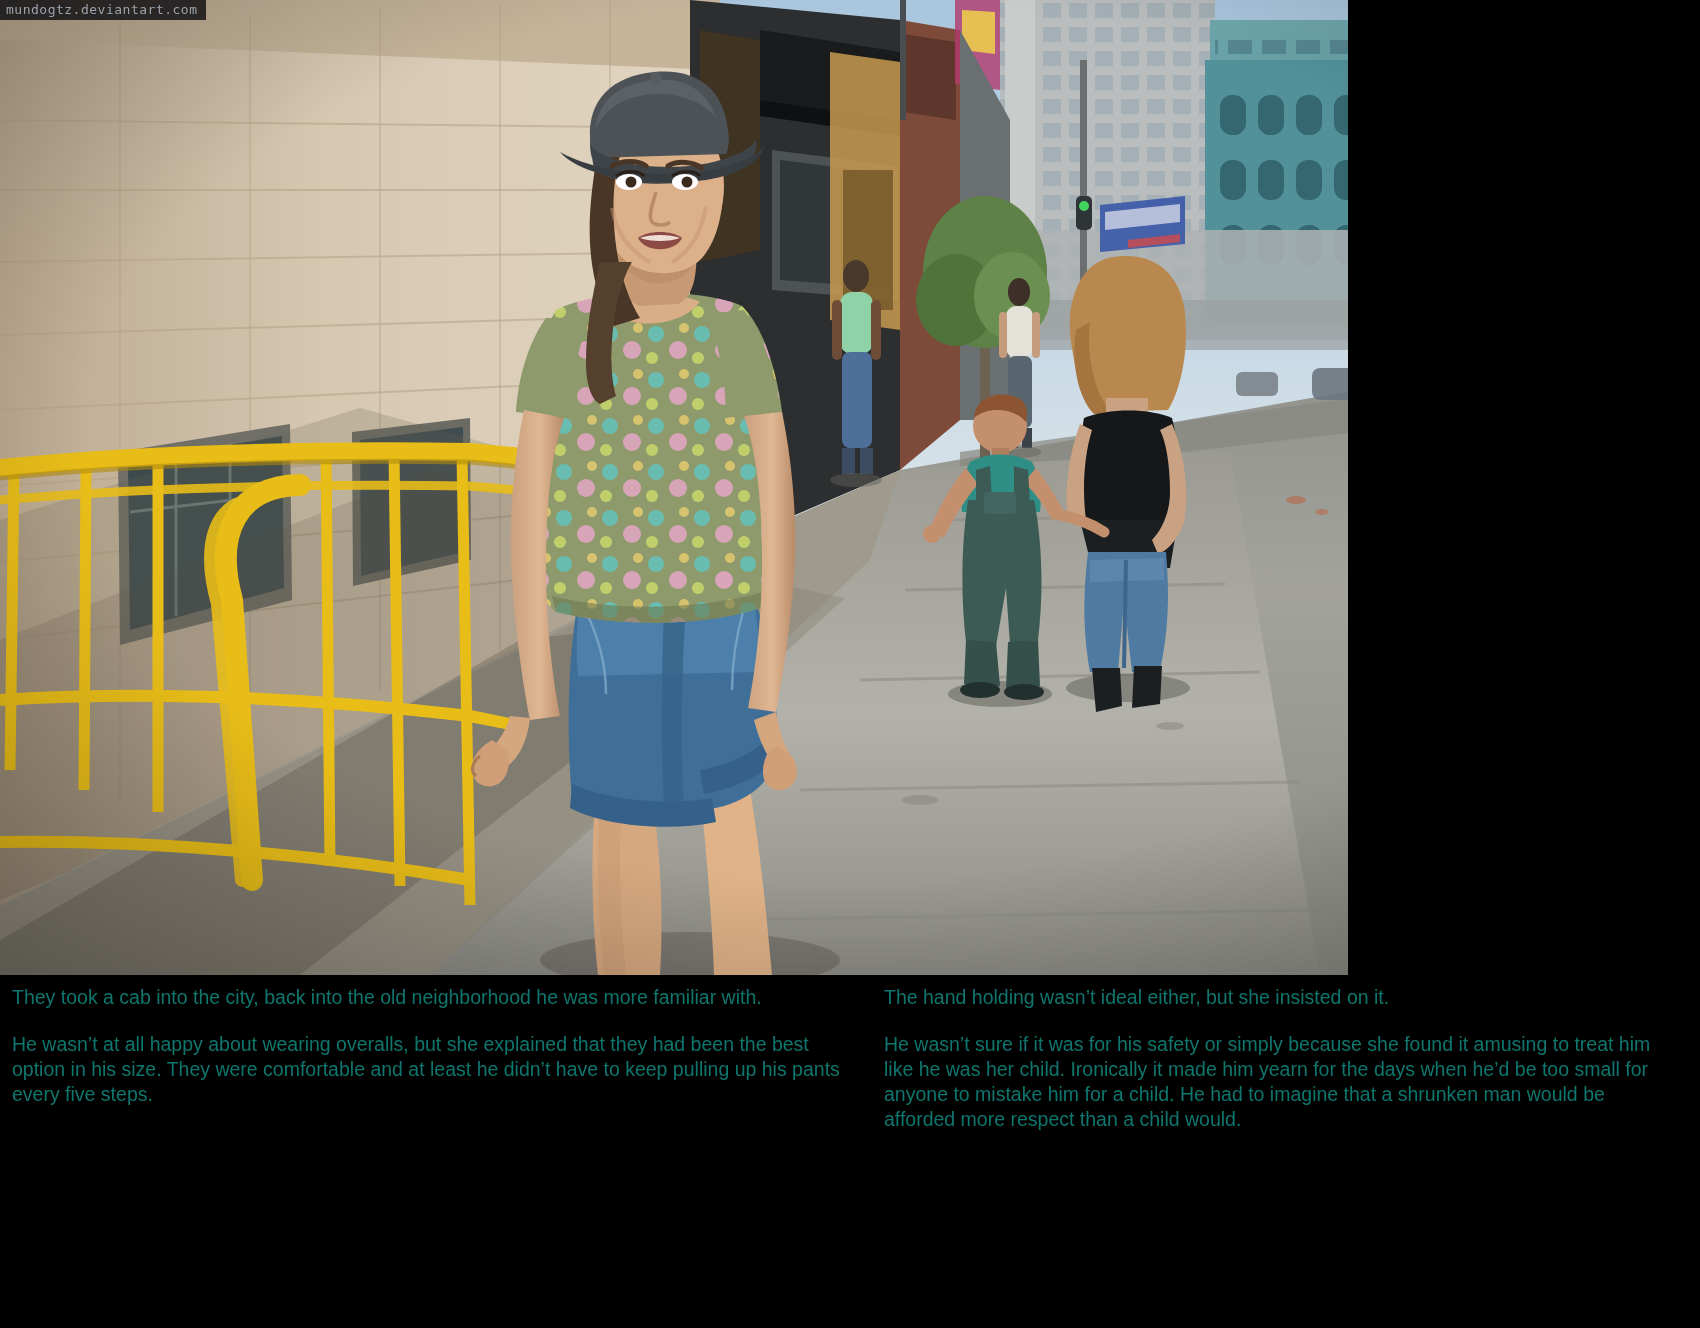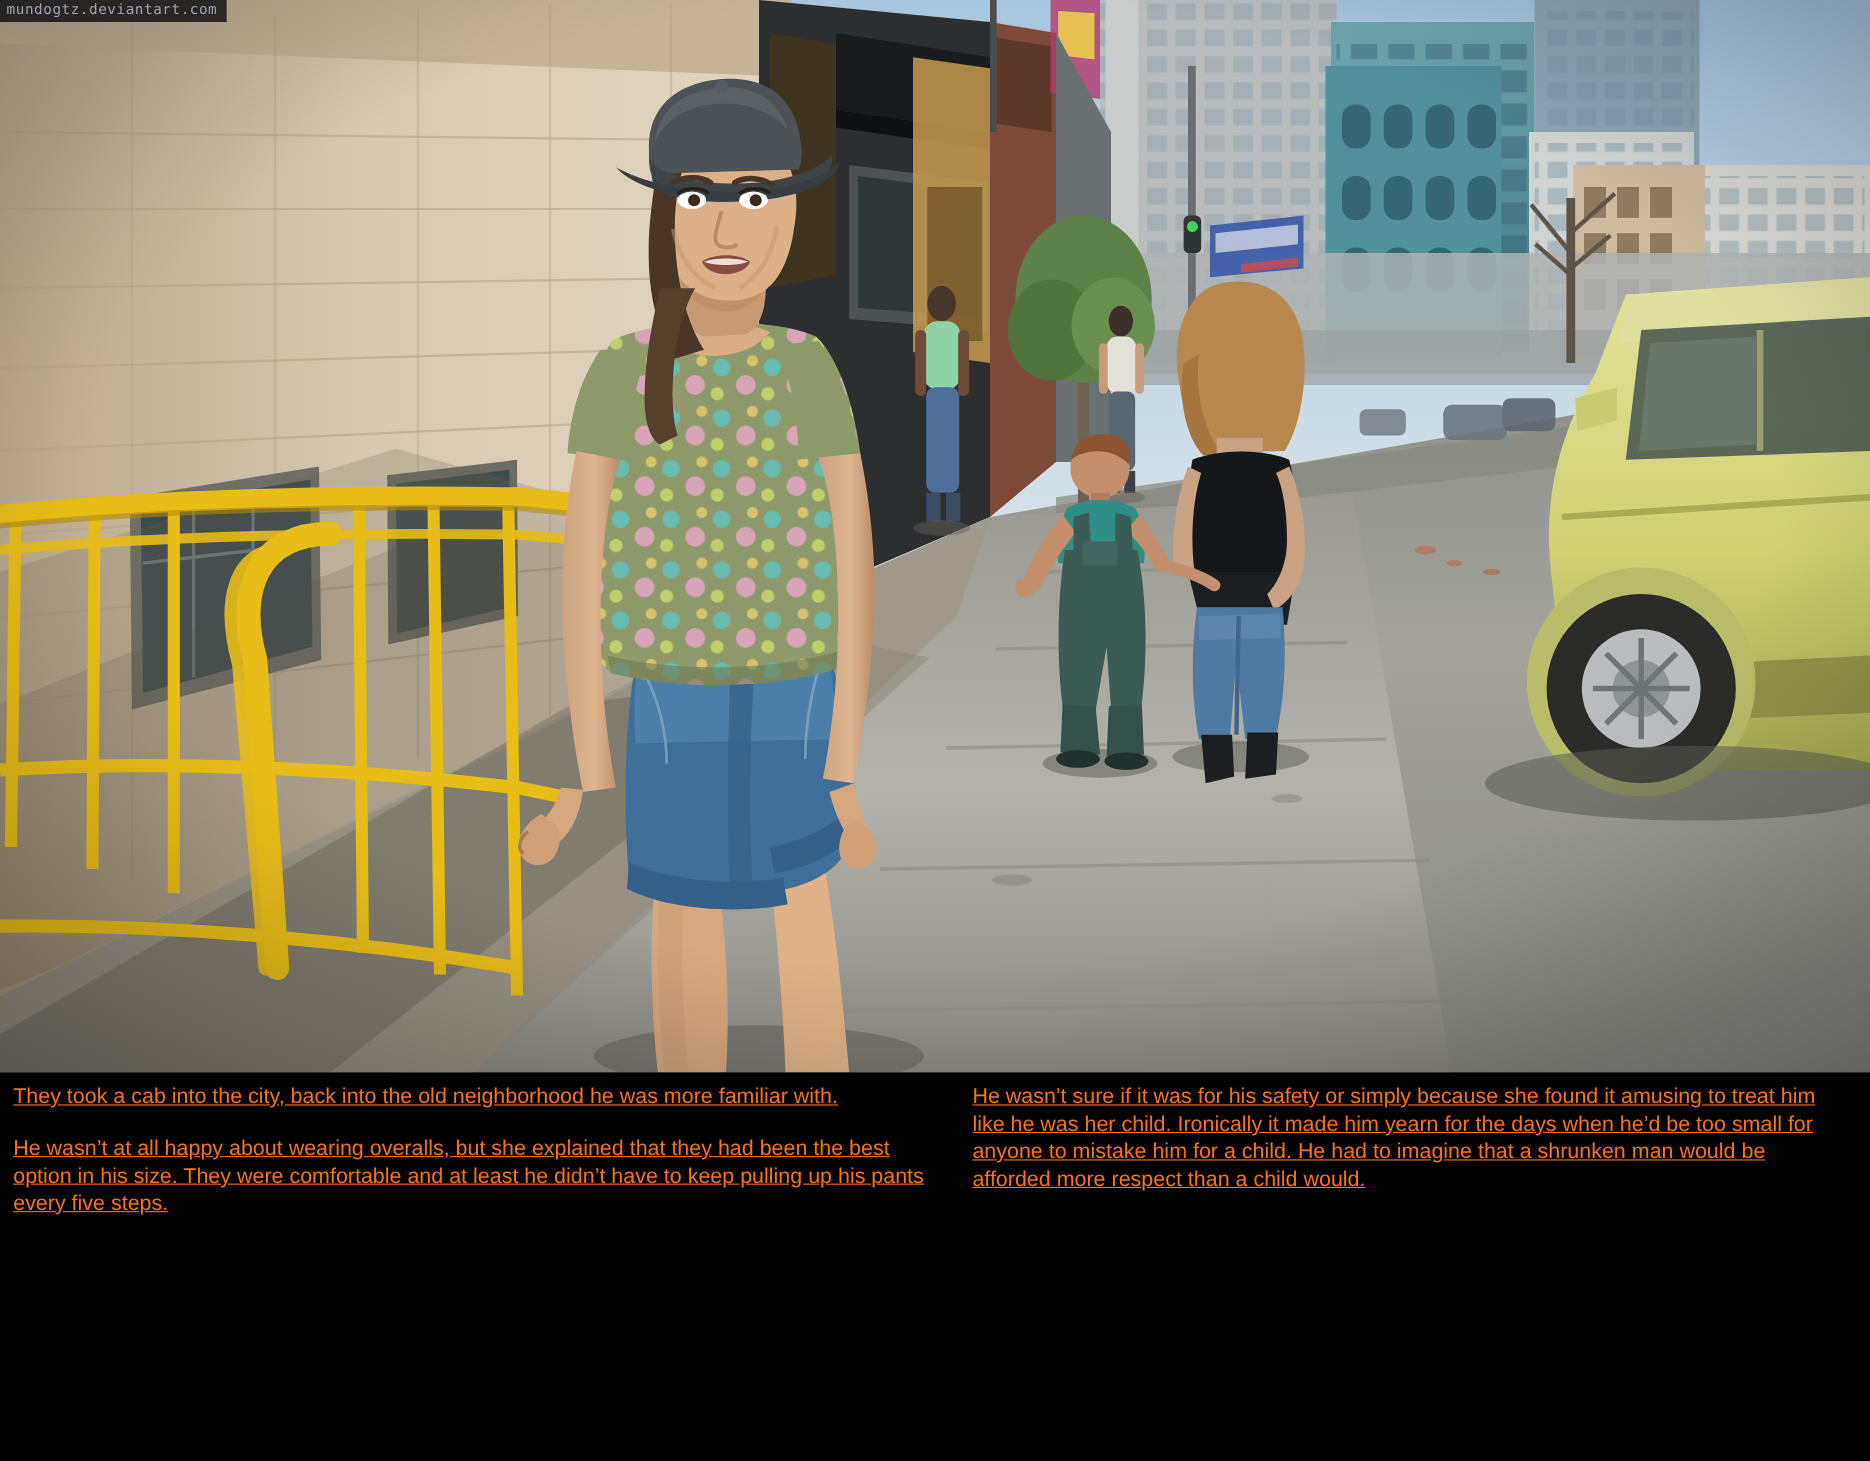--- a/index.html
+++ b/index.html
@@ -19,21 +19,21 @@
     height: 1328px;
     background: #000000;
     overflow: hidden;
   }
 
   
   #illustration {
     position: absolute;
     left: 0;
     top: 0;
-    width: 1700px;
+    width: 1348px;
     height: 975px;
     overflow: hidden;
     background: #7c8da0;
   }
   #illustration svg {
     display: block;
     width: 1700px;
     height: 975px;
   }
 
@@ -71,25 +71,24 @@
   #caption-col-left {
     width: 866px;
     padding-right: 18px;
   }
   #caption-col-right {
     width: 800px;
     padding-left: 6px;
   }
   .caption-col p {
     margin: 0 0 22px 0;
-    color: #f97316;
+    color: #0f766e;
     font-size: 19.5px;
     line-height: 1.28;
     font-family: "Liberation Sans", sans-serif;
-    text-decoration: underline;
   }
   .caption-col p:last-child { margin-bottom: 16px; }
 </style>
 </head>
 <body>
 
 <div id="page">
 
   <div id="illustration">
     <svg viewBox="0 0 1700 975" preserveAspectRatio="none">
@@ -553,18 +552,19 @@
   </div>
 
   <div id="caption-area">
 
     <div class="caption-col" id="caption-col-left">
       <p>They took a cab into the city, back into the old neighborhood he was more familiar with.</p>
       <p>He wasn’t at all happy about wearing overalls, but she explained that they had been the best option in his size. They were comfortable and at least he didn’t have to keep pulling up his pants every five steps.</p>
     </div>
 
     <div class="caption-col" id="caption-col-right">
+      <p>The hand holding wasn’t ideal either, but she insisted on it.</p>
       <p>He wasn’t sure if it was for his safety or simply because she found it amusing to treat him like he was her child. Ironically it made him yearn for the days when he’d be too small for anyone to mistake him for a child. He had to imagine that a shrunken man would be afforded more respect than a child would.</p>
     </div>
 
   </div>
 
 </div>
 
 </body></html>

